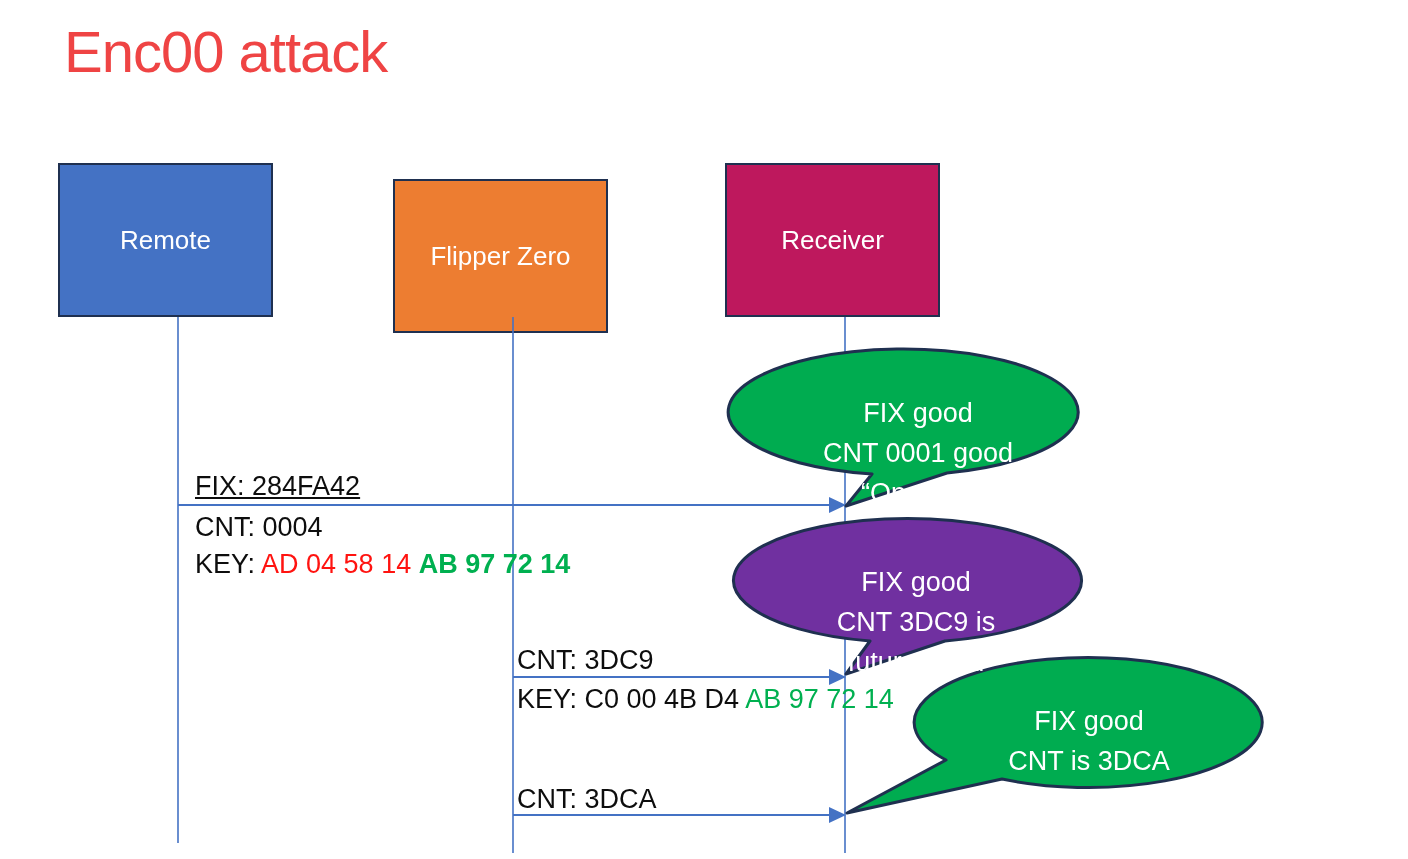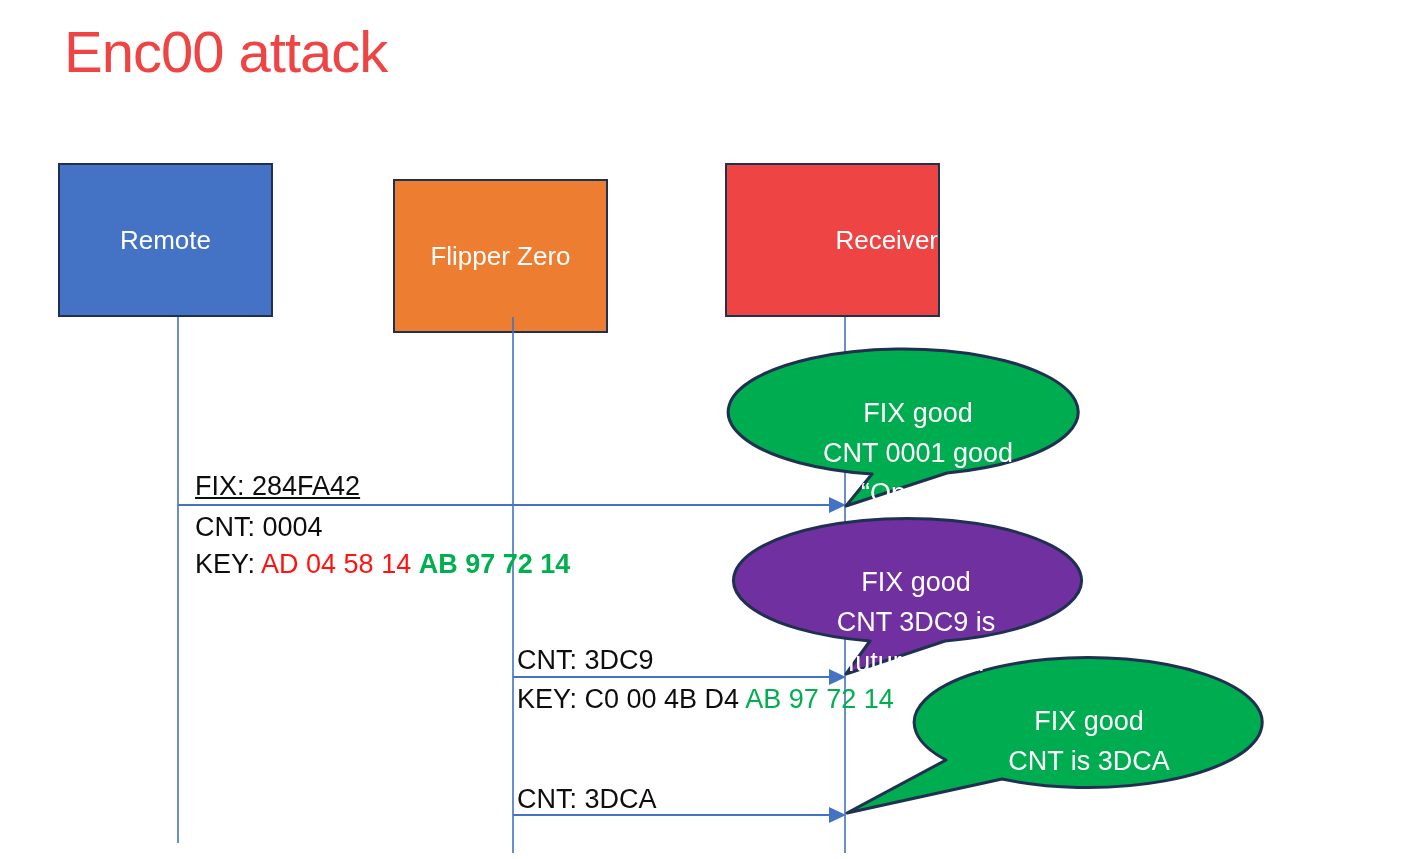--- a/index.html
+++ b/index.html
@@ -36,21 +36,21 @@
 <div class="stage">
 
   <div class="title">Enc00 attack</div>
 
   <div class="actor actor-remote" style="background: rgb(68, 114, 196);">
     <span>Remote</span>
   </div>
   <div class="actor actor-flipper" style="background: rgb(237, 125, 49); margin-top: 16px;">
     <span>Flipper Zero</span>
   </div>
-  <div class="actor actor-receiver" style="background: #ef4444; justify-content: flex-end;">
+  <div class="actor actor-receiver" style="background: #be185d;">
     <span>Receiver</span>
   </div>
 
   <svg class="layer" width="1408" height="859" viewBox="0 0 1408 859">
 
     <line class="lifeline" x1="178" y1="317" x2="178" y2="843" stroke="#4472C4"></line>
     <line class="lifeline" x1="513" y1="317" x2="513" y2="853" stroke="#4472C4"></line>
     <line class="lifeline" x1="845" y1="317" x2="845" y2="853" stroke="#4472C4"></line>
 
     <g>

